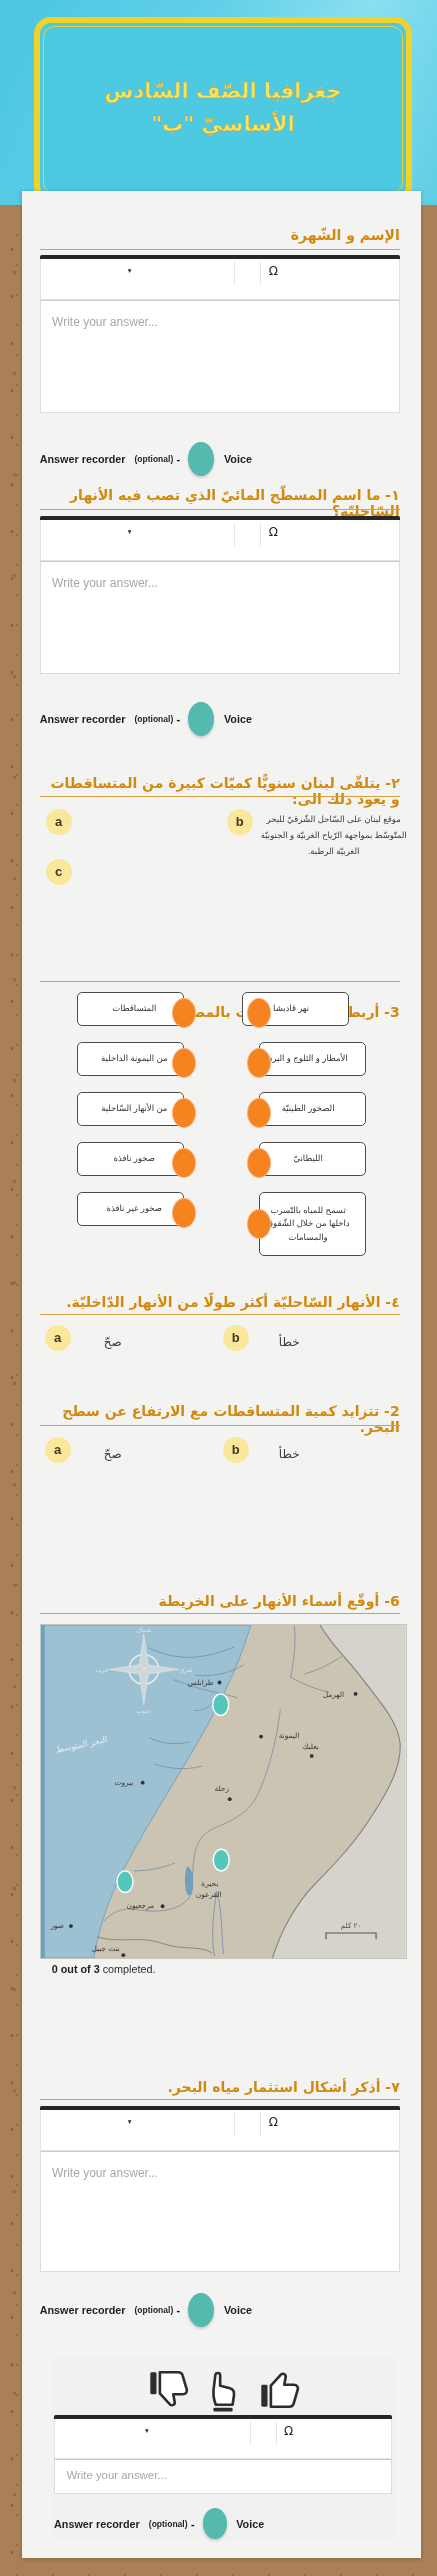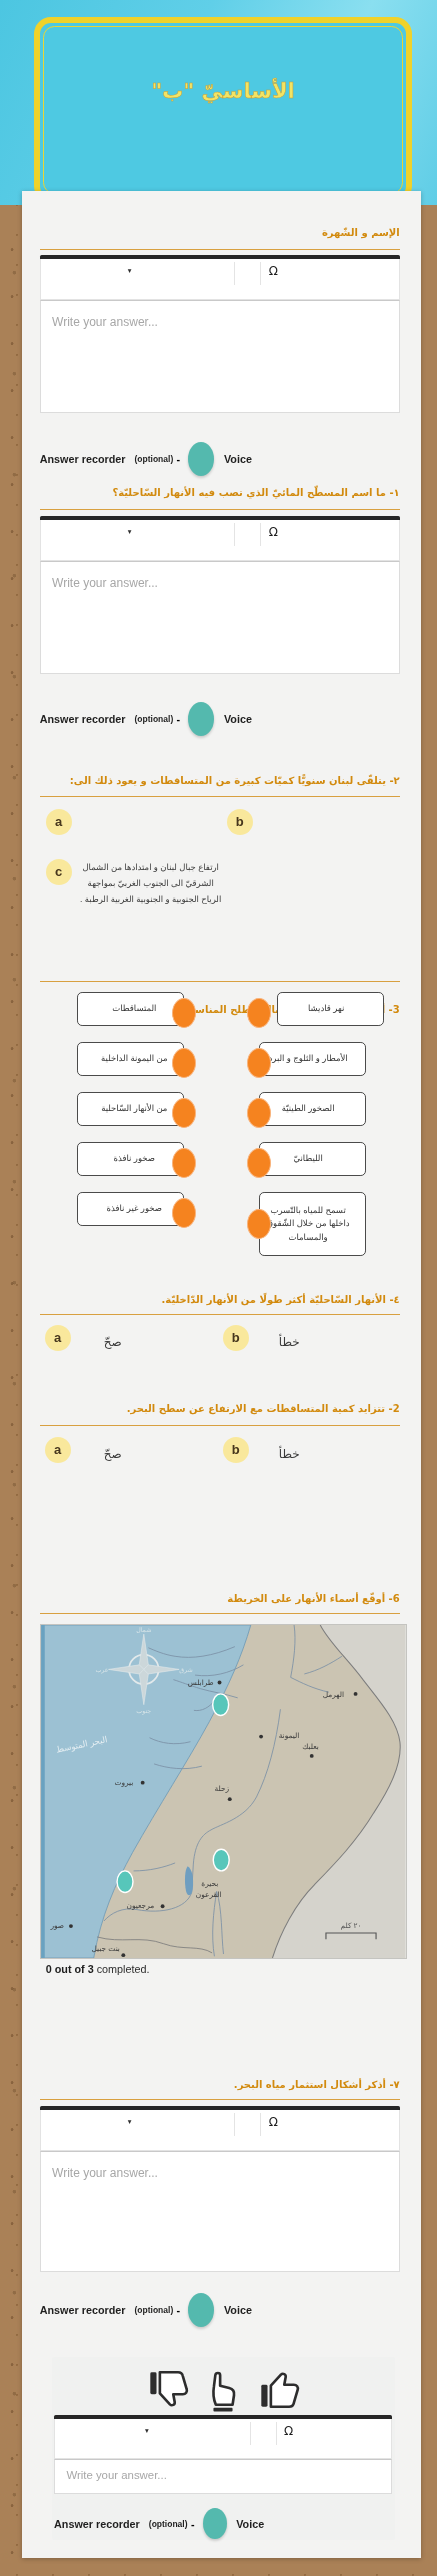--- a/index.html
+++ b/index.html
@@ -16,21 +16,21 @@
     background:linear-gradient(115deg,#4cc6e1 0%,#60cfe8 40%,#8adfF0 70%,#5fcde6 100%);}
   .title-box{position:absolute;left:34px;top:17px;width:378px;height:186px;box-sizing:border-box;
     border:6.3px solid #f0d22a;border-radius:17px;background:#4ec9e2;}
   .title-box-inner{position:absolute;inset:2.8px;border:1.1px solid #ead633;border-radius:11.4px;}
   .title-text{position:absolute;left:0;right:0;top:52px;text-align:center;
     font-family:"DejaVu Serif","DejaVu Sans",serif;font-weight:bold;font-size:21px;line-height:1.55;
     color:#f3e464;-webkit-text-stroke:0.5px #c99f35;direction:rtl;}
   .card{position:absolute;left:21.7px;top:191px;width:399px;height:2367px;background:#f3f3f2;
     box-shadow:0 1.1px 4.6px rgba(0,0,0,.25);}
   .q-title{position:absolute;left:17px;right:21px;text-align:right;direction:rtl;
-    color:#d28a0e;font-weight:bold;font-size:10px;font-family:"DejaVu Sans",sans-serif;}
+    color:#d28a0e;font-weight:bold;font-size:14px;font-family:"DejaVu Sans",sans-serif;}
   .rule{position:absolute;left:18px;right:20.5px;height:1.1px;background:#d8a040;}
   
   .editor{position:absolute;left:18px;width:360px;}
   .editor.narrow{width:338px;}
   .ed-bar{height:4px;background:#262626;border-radius:1.7px 1.7px 0 0;}
   .ed-toolbar{position:relative;height:41px;background:#fff;border:0.6px solid #e3e3e3;border-top:none;box-sizing:border-box;}
   .ed-caret{position:absolute;top:6.8px;font-size:7.4px;color:#2e2e2e;cursor:pointer;}
   .ed-divider{position:absolute;top:3.4px;height:23px;border-left:0.6px solid #e4e4e4;}
   .ed-omega{position:absolute;top:4.6px;font-size:12px;color:#1e1e1e;cursor:pointer;font-family:"DejaVu Sans",sans-serif;}
   .ed-text{position:relative;background:#fff;border:0.6px solid #dcdcdc;border-top:0.6px solid #c9c9c9;box-sizing:border-box;
@@ -53,38 +53,39 @@
     box-sizing:border-box;display:flex;align-items:center;justify-content:center;direction:rtl;
     font-size:8.5px;color:#333;text-align:center;line-height:1.55;cursor:pointer;}
   .m-box.left{padding:2.3px 6.8px 2.3px 15px;}
   .m-box.right{padding:2.3px 15px 2.3px 6.8px;}
   .m-box.tall{height:64px;}
   .m-dot{position:absolute;width:24px;height:30px;border-radius:50%;background:#f5831f;border:1.4px solid #f8b37c;
     box-sizing:border-box;cursor:pointer;}
   
   .map-wrap{position:absolute;left:18px;top:1433px;width:365px;height:333px;border:0.6px solid #c4c4c0;box-sizing:content-box;}
   .map-label{font-size:13px;fill:#3a3a3a;font-family:"DejaVu Sans",sans-serif;direction:rtl;}
-  .completed{position:absolute;left:24px;font-size:10.8px;color:#1e1e1e;}
+  .completed{position:absolute;left:30px;font-size:10.8px;color:#1e1e1e;}
   .completed b{font-weight:bold;}
   .completed span{font-weight:normal;color:#2c2c2c;}
   
   .fb-panel{position:absolute;left:30px;top:2166px;width:343px;height:183px;background:#f0f1f0;border-radius:2.3px;}
   .thumb-row{position:absolute;top:8px;left:0;right:0;height:49px;display:flex;justify-content:center;
     align-items:center;gap:11.4px;}
   .thumb-btn{width:44px;height:47px;cursor:pointer;}
 </style>
 </head>
 <body>
 
 <div class="page">
   <div class="sky"></div>
 
   <div class="title-box">
     <div class="title-box-inner"></div>
     <div class="title-text">
+      <div>جغرافيا الصّف السّادس</div>
       <div>الأساسيّ "ب"</div>
     </div>
   </div>
 
   <div class="card">
 
     <div class="q-title" style="top:36px;">الإسم و الشّهرة</div>
     <div class="rule" style="top:58px;"></div>
     <div class="editor" style="top:64px;">
       <div class="ed-bar"></div>
@@ -121,29 +122,29 @@
       <span class="voice-optional">(optional)</span>
       <span class="voice-dash">-</span>
       <span class="voice-oval"></span>
       <span class="voice-text">Voice</span>
     </div>
 
     <div class="q-title" style="top:584px;">٢- يتلقّى لبنان سنويًّا كميّات كبيرة من المتساقطات و يعود ذلك الى:</div>
     <div class="rule" style="top:605px;"></div>
     <div class="opt-circle" style="left:24px;top:618px;">a</div>
     <div class="opt-circle" style="left:205px;top:618px;">b</div>
+    <div class="opt-label" style="left:239px;top:620px;width:146px;">موقع لبنان على السّاحل الشّرقيّ للبحر المتّوسّط بمواجهة الرّياح الغربيّة و الجنوبيّة الغربيّة الرطبة.</div>
     <div class="opt-circle" style="left:24px;top:668px;">c</div>
-    <div class="opt-label" style="left:57px;top:668px;width:144px;">ارتفاع جبال لبنان و امتدادها من الشمال الشرقيّ الى الجنوب الغربيّ بمواجهة الرياح الجنوبية و الجنوبية الغربية الرطبة .</div>
 
     <div class="q-title" style="top:813px;">3- أربط كلًا من العبارات بالمصطلح المناسب:</div>
     <div class="rule" style="top:790px;"></div>
 
     <div class="m-box left" style="left:55px;top:801px;">المتساقطات</div>
     <div class="m-dot" style="left:150px;top:807px;"></div>
-    <div class="m-box right" style="left:255px;top:801px;">نهر قاديشا</div>
+    <div class="m-box right" style="left:220px;top:801px;font-family:Liberation Serif, serif;">نهر قاديشا</div>
     <div class="m-dot" style="left:225px;top:807px;"></div>
 
     <div class="m-box left" style="left:55px;top:851px;">من اليمونة الداخلية</div>
     <div class="m-dot" style="left:150px;top:857px;"></div>
     <div class="m-box right" style="left:237px;top:851px;">الأمطار و الثلوج و البرد</div>
     <div class="m-dot" style="left:225px;top:857px;"></div>
 
     <div class="m-box left" style="left:55px;top:901px;">من الأنهار السّاحلية</div>
     <div class="m-dot" style="left:150px;top:907px;"></div>
     <div class="m-box right" style="left:237px;top:901px;">الصخور الطينيّة</div>

